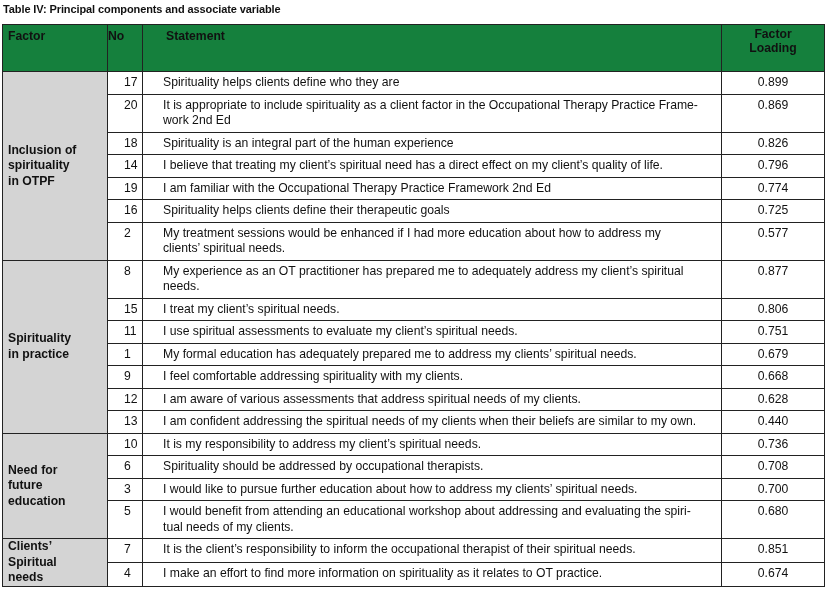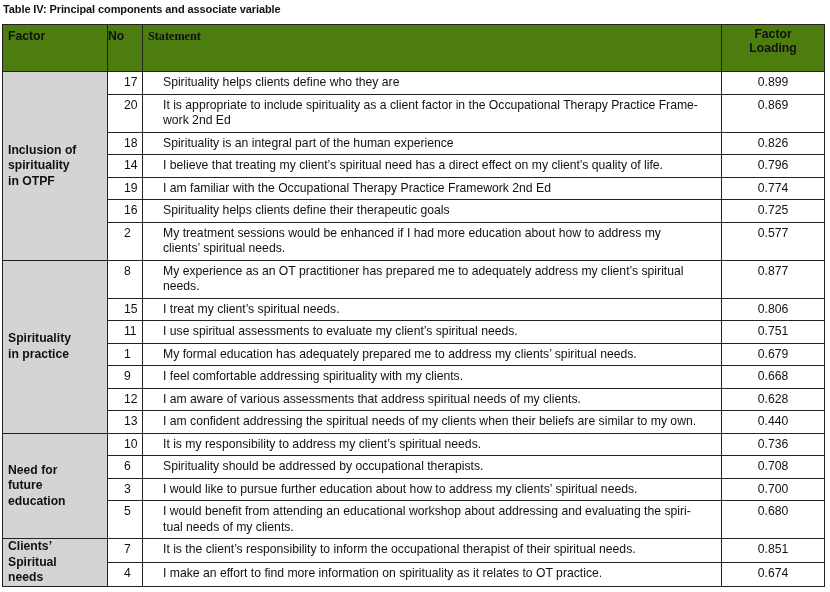--- a/index.html
+++ b/index.html
@@ -3,24 +3,24 @@
 <meta charset="utf-8">
 <style>
   html, body { margin: 0; padding: 0; background: #ffffff; }
   body { width: 830px; height: 592px; overflow: hidden; position: relative;
          font-family: "Liberation Sans", sans-serif; color: #111; }
   .title { position: absolute; left: 3px; top: 3px; font-size: 11px; font-weight: bold;
            letter-spacing: -0.1px; }
   table { position: absolute; left: 2px; top: 24px; border-collapse: collapse;
           width: 822px; font-size: 12.2px; table-layout: fixed; }
   td, th { border: 1px solid #222; padding: 0; vertical-align: top; }
-  th { background: #4d7c0f; font-weight: bold; text-align: left; height: 38px; }
+  th { background: #15803d; font-weight: bold; text-align: left; height: 38px; }
   th.c-factor { padding: 4px 5px; }
   th.c-no { padding: 4px 0; }
-  th.c-stmt { padding: 4px 5px; font-family: Liberation Serif, serif; }
+  th.c-stmt { padding: 4px 23px; }
   th.c-load { text-align: center; padding: 2px 0; line-height: 14px; font-weight: bold; }
   td.factor { background: #d4d4d4; font-weight: bold; vertical-align: middle;
               padding: 0 5px; line-height: 15.5px; }
   td.no { text-align: center; padding: 3px 16px; line-height: 15px; }
   td.stmt { padding: 3px 20px; line-height: 15.5px; }
   td.load { text-align: center; padding: 3px 0; line-height: 15px; }
 </style>
 </head>
 <body>
 

